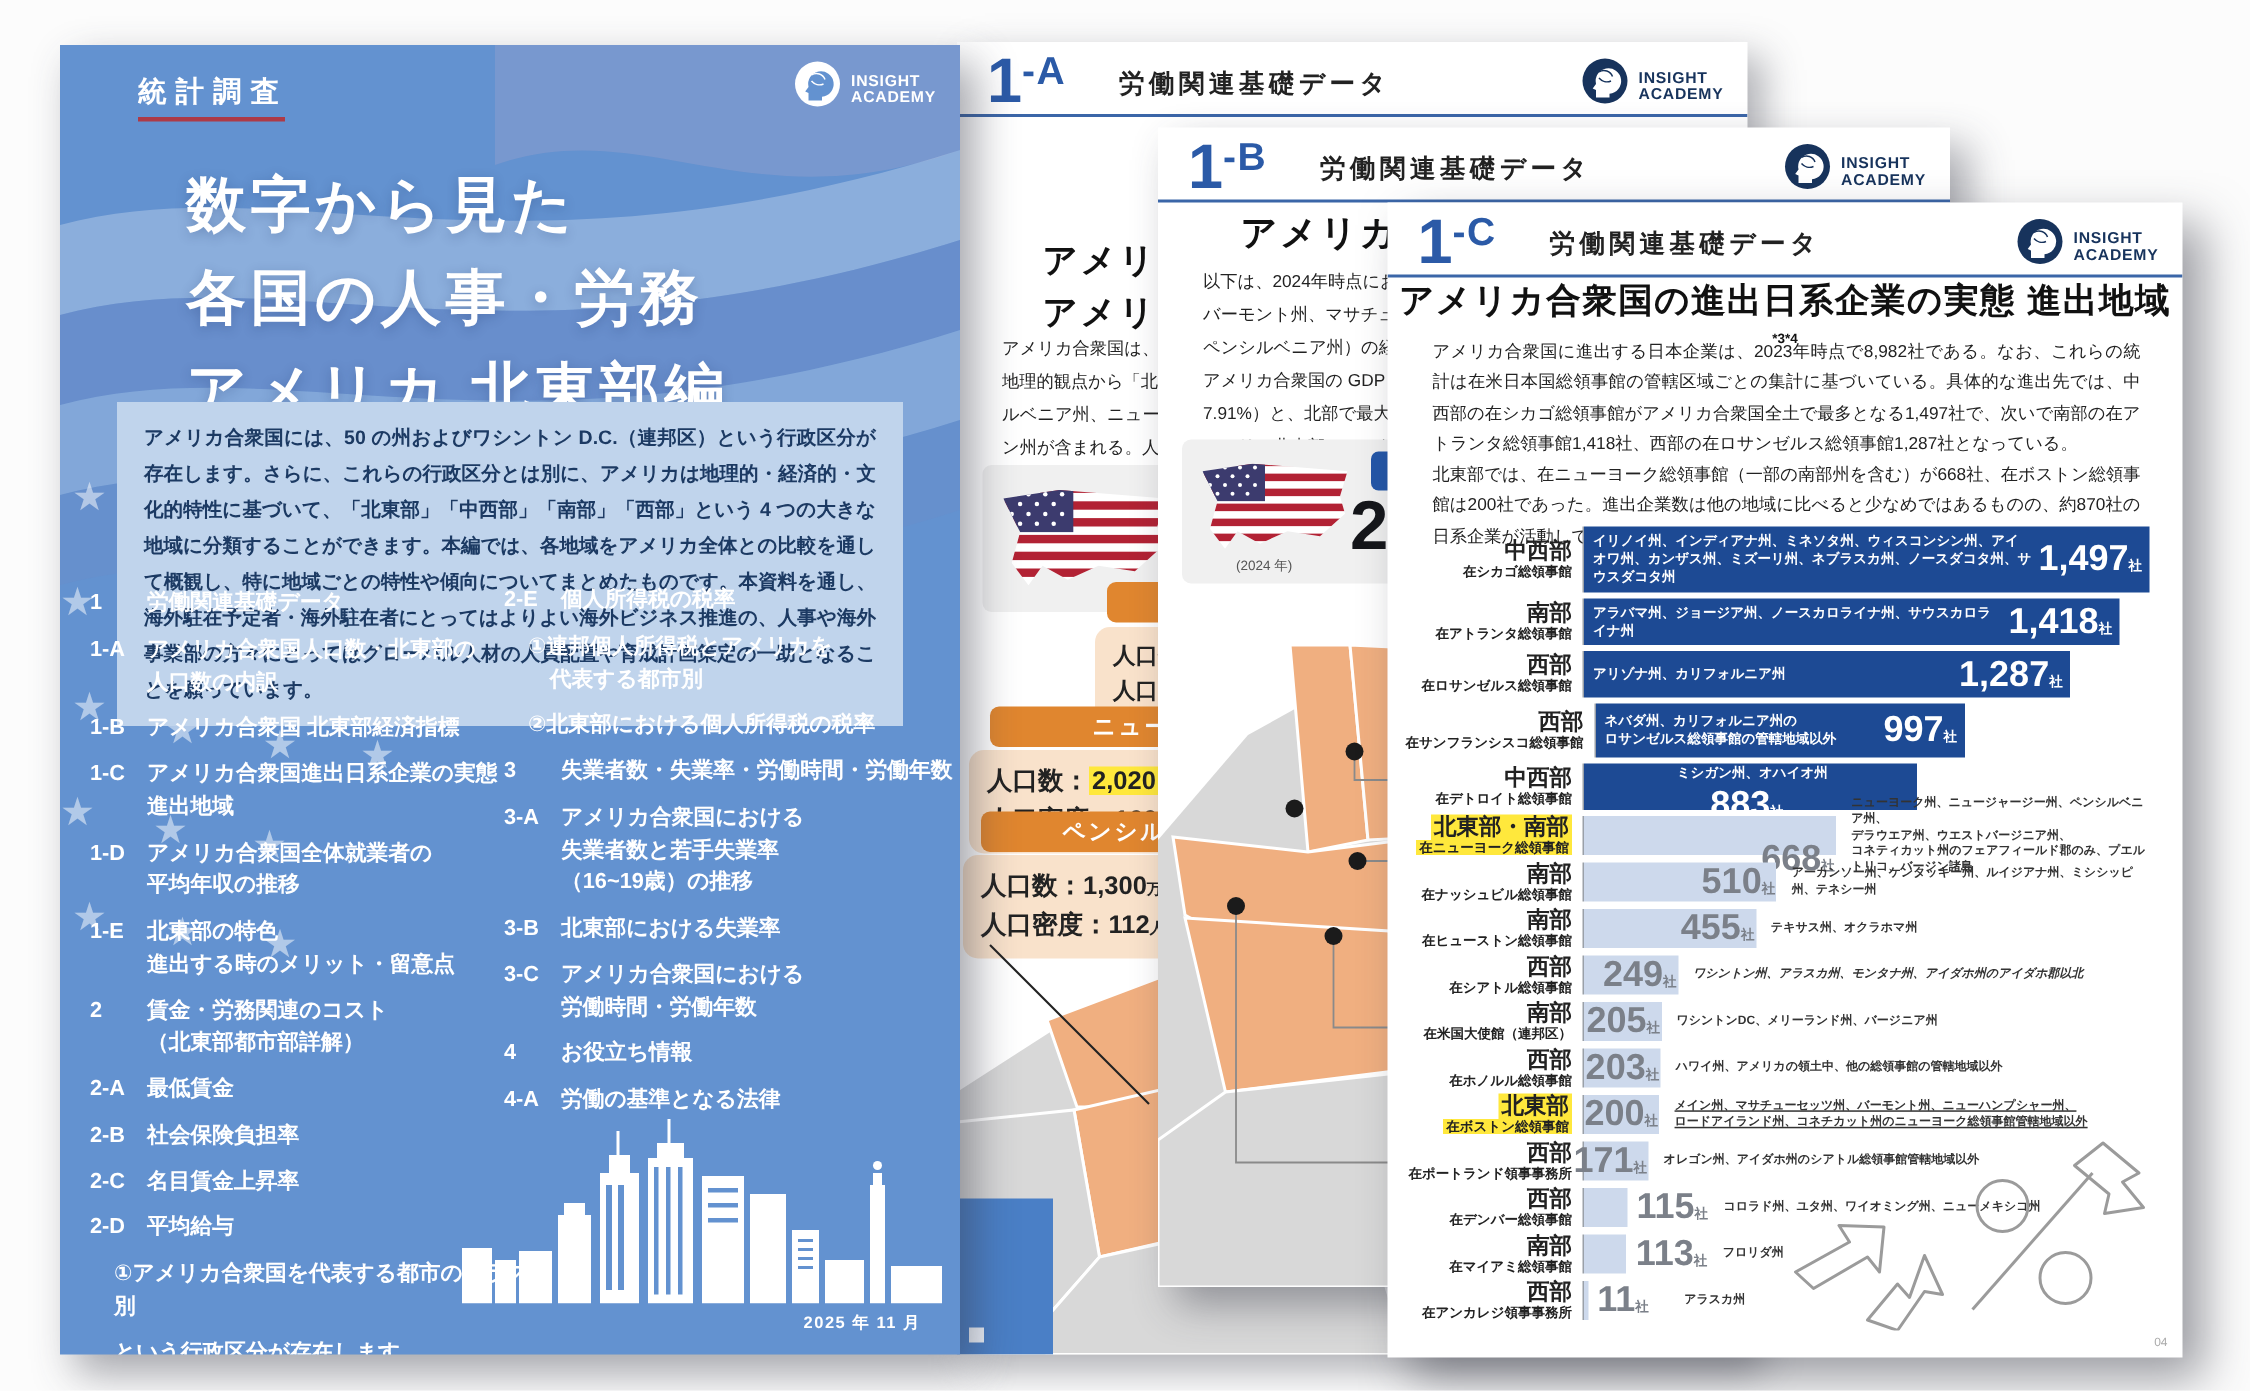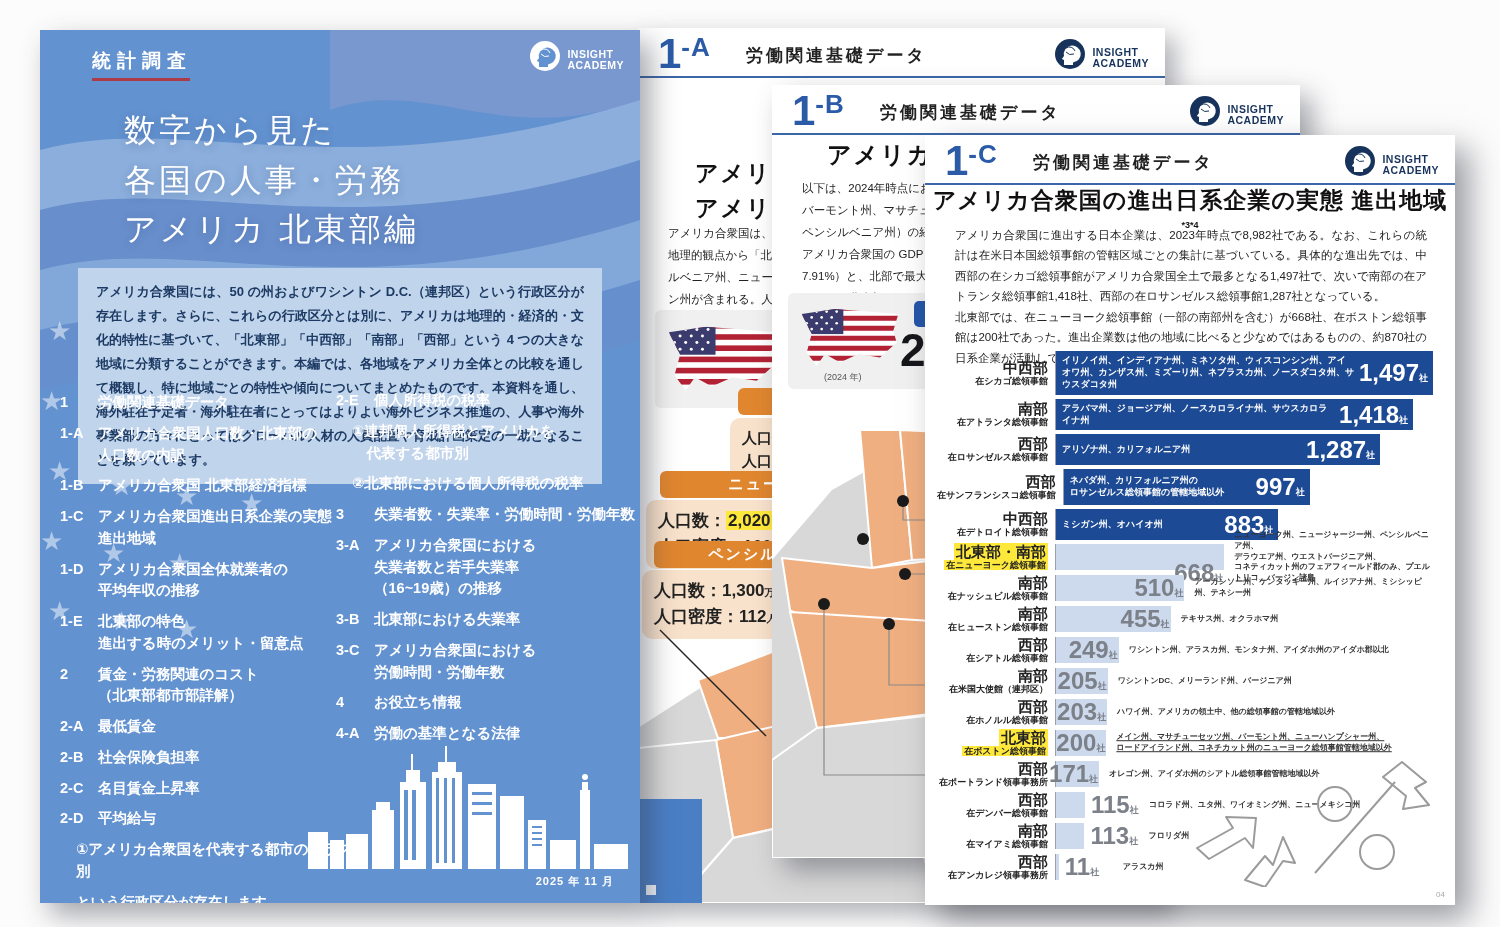--- a/index.html
+++ b/index.html
@@ -24,21 +24,21 @@
   .ph-code .suf{font-size:26px;vertical-align:12px;letter-spacing:1px;}
   .ph-label{position:absolute;left:108px;top:16px;font-size:17px;letter-spacing:3px;color:#222;font-weight:bold;}
   .ph-rule{position:absolute;left:0;right:0;top:48px;border-top:2px solid var(--rule);}
   .logo{position:absolute;top:10px;right:16px;display:flex;gap:6px;align-items:flex-end;}
   .logo-text{font-weight:bold;font-size:10.5px;line-height:1.1;color:#17335c;letter-spacing:.5px;}
   .logo.inverse .logo-text{color:#fff;}
 
   
   .cover-tag{position:absolute;left:52px;top:18px;color:#fff;font-size:19px;font-weight:bold;letter-spacing:6px;}
   .cover-tag-rule{position:absolute;left:52px;top:48px;width:98px;height:3px;background:var(--red);}
-  .cover-title{position:absolute;left:84px;top:76px;color:#fff;font-weight:normal;font-size:32px;
+  .cover-title{position:absolute;left:84px;top:76px;color:#fff;font-weight:bold;font-size:40px;
                line-height:1.55;letter-spacing:3px;text-shadow:0 2px 8px rgba(20,40,90,.25);}
   .cover-intro{position:absolute;left:38px;top:238px;width:524px;background:#c0d4ec;color:#1c3a63;
                font-size:13px;line-height:1.85;padding:12px 18px;text-align:justify;font-weight:bold;}
   .toc-col{position:absolute;color:#fff;font-weight:bold;font-size:14.5px;line-height:1.5;}
   #toc-left{left:20px;top:362px;width:300px;}
   #toc-right{left:296px;top:360px;width:300px;}
   .toc-item{display:flex;margin-bottom:9px;}
   .toc-num{flex:0 0 38px;}
   .toc-txt{white-space:pre-line;}
   .toc-item.sub{padding-left:16px;align-items:center;}
@@ -356,21 +356,21 @@
             <span class="bar-val">997<small>社</small></span>
           </div>
         </div>
       </div>
       <div class="crow dark" style="height: 31px; margin-bottom: 4px;">
         <div class="crow-label">
           <div class="crow-region"><span>中西部</span></div>
           <div class="crow-consulate"><span>在デトロイト総領事館</span></div>
         </div>
         <div class="crow-barzone">
-          <div class="bar" style="width: 58.9846%;">
+          <div class="bar" style="width: 58.9846%; flex-direction: column;">
             <span class="bar-states">ミシガン州、オハイオ州</span>
             <span class="bar-val">883<small>社</small></span>
           </div>
         </div>
       </div>
       <div class="crow light" style="height: 26px; margin-bottom: 5px;">
         <div class="crow-label">
           <div class="crow-region"><span class="hl">北東部・南部</span></div>
           <div class="crow-consulate"><span class="hl">在ニューヨーク総領事館</span></div>
         </div>
@@ -405,21 +405,21 @@
         </div>
       </div>
       <div class="crow light" style="height: 26px; margin-bottom: 5px;">
         <div class="crow-label">
           <div class="crow-region"><span>西部</span></div>
           <div class="crow-consulate"><span>在シアトル総領事館</span></div>
         </div>
         <div class="crow-barzone">
           <div class="bar" style="width: 16.6333%;"></div>
           <span class="lnum" style="left: 16.6333%; transform: translate(-102%, -50%);">249<small>社</small></span>
-          <span class="lstates" style="left: calc(16.6333% + 10px);">ワシントン州、アラスカ州、モンタナ州、アイダホ州のアイダホ郡以北</span>
+          <span class="lstates" style="left: calc(16.6333% + 10px); font-style: italic;">ワシントン州、アラスカ州、モンタナ州、アイダホ州のアイダホ郡以北</span>
         </div>
       </div>
       <div class="crow light" style="height: 26px; margin-bottom: 5px;">
         <div class="crow-label">
           <div class="crow-region"><span>南部</span></div>
           <div class="crow-consulate"><span>在米国大使館（連邦区）</span></div>
         </div>
         <div class="crow-barzone">
           <div class="bar" style="width: 13.6941%;"></div>
           <span class="lnum" style="left: 13.6941%; transform: translate(-102%, -50%);">205<small>社</small></span>

